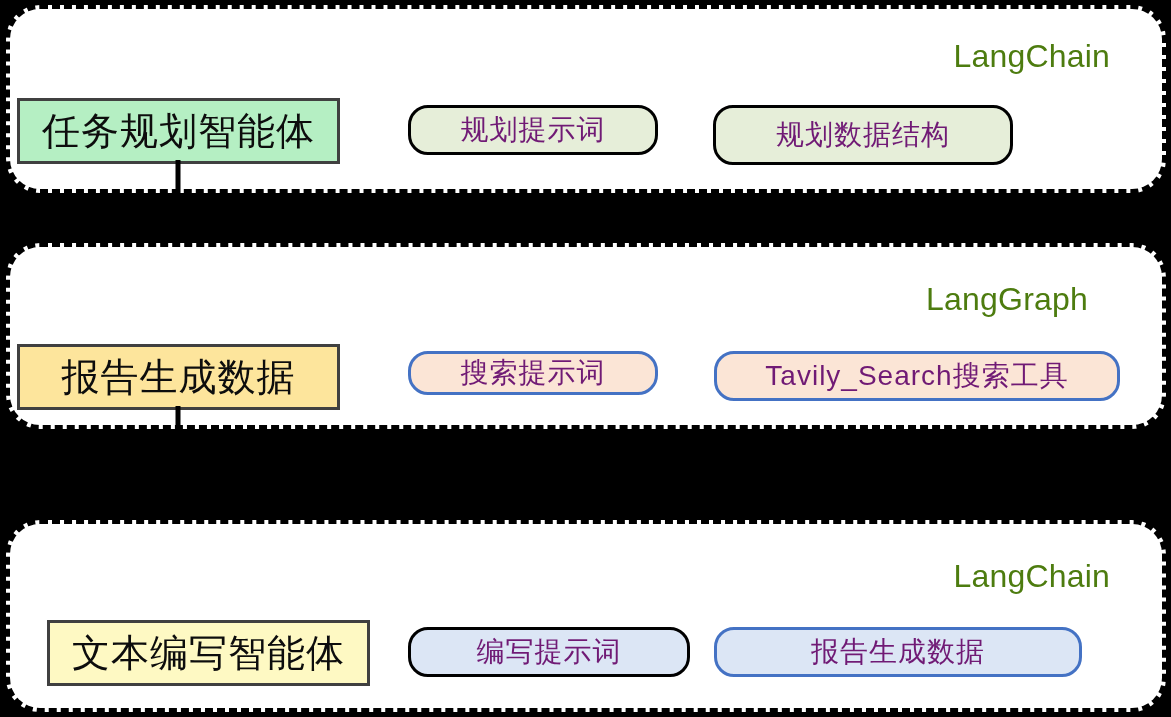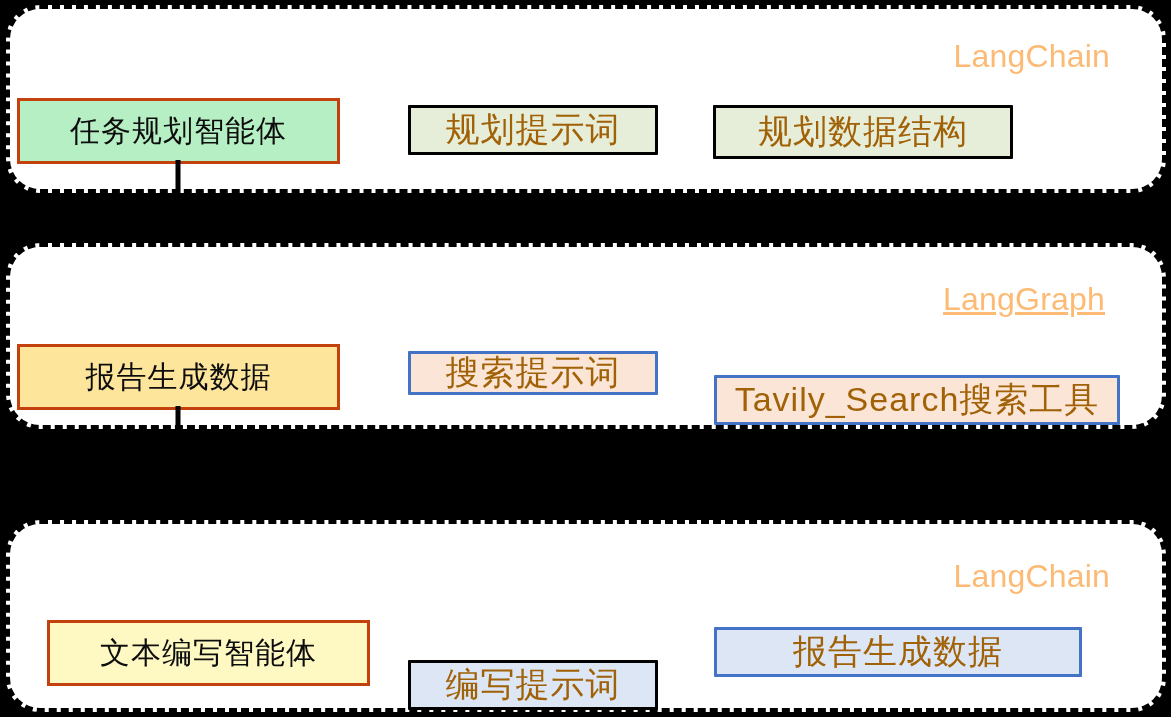--- a/index.html
+++ b/index.html
@@ -25,51 +25,51 @@
     border: 4px dashed #000000;
     border-radius: 34px;
     box-sizing: border-box;
   }
 
   
   .framework-label {
     position: absolute;
     font-size: 32px;
     line-height: 1;
-    color: #fdba74;
+    color: #4d7c0f;
     letter-spacing: 0.2px;
     white-space: nowrap;
     text-align: right;
   }
 
   
   .agent-node {
     position: absolute;
     box-sizing: border-box;
-    border: 3px solid #c2410c;
+    border: 3px solid #404040;
     display: flex;
     align-items: center;
     justify-content: center;
-    font-size: 30px;
+    font-size: 38px;
     color: #0d0d0d;
     letter-spacing: 1px;
     white-space: nowrap;
   }
 
   
   .pill-node {
     position: absolute;
     box-sizing: border-box;
     border: 3px solid #000000;
-    border-radius: 1px;
+    border-radius: 20px;
     display: flex;
     align-items: center;
     justify-content: center;
-    font-size: 34px;
-    color: #a16207;
+    font-size: 28px;
+    color: #701a75;
     letter-spacing: 1px;
     white-space: nowrap;
   }
 
   
   .arrow {
     position: absolute;
     overflow: visible;
   }
 </style>
@@ -79,45 +79,45 @@
 <div id="canvas">
 
   <div class="panel" style="left:6px; top:5px; width:1160px; height:188px;"></div>
 
   <div class="framework-label" style="left:835px; top:40px; width:275px;">LangChain</div>
 
   <div class="agent-node" style="left:17px; top:98px; width:323px; height:66px; background:#b5efc3;">任务规划智能体</div>
 
   <div class="pill-node" style="left:408px; top:105px; width:250px; height:50px; background:#e6eed9;">规划提示词</div>
 
-  <div class="pill-node" style="left:713px; top:105px; width:300px; height:54px; background:#e6eed9;font-family:Liberation Mono, monospace;">规划数据结构</div>
+  <div class="pill-node" style="left:713px; top:105px; width:300px; height:60px; background:#e6eed9;font-family:Liberation Mono, monospace;">规划数据结构</div>
 
   <svg class="arrow" style="left:160px; top:160px;" width="40" height="190" viewBox="0 0 40 190">
     <line x1="18" y1="0" x2="18" y2="172" stroke="#000000" stroke-width="5"></line>
     <polygon points="18,186 7,162 29,162" fill="#000000"></polygon>
   </svg>
 
   <div class="panel" style="left:6px; top:243px; width:1160px; height:186px;"></div>
 
-  <div class="framework-label" style="left:830px; top:283px; width:275px;text-decoration:underline;">LangGraph</div>
+  <div class="framework-label" style="left:813px; top:283px; width:275px;">LangGraph</div>
 
   <div class="agent-node" style="left:17px; top:344px; width:323px; height:66px; background:#fde59c;">报告生成数据</div>
 
   <div class="pill-node" style="left:408px; top:351px; width:250px; height:44px; background:#fbe5d6; border-color:#4472c4;">搜索提示词</div>
 
-  <div class="pill-node" style="left:714px; top:351px; width:406px; height:50px; background:#fbe5d6; border-color:#4472c4;margin-top:24px;">Tavily_Search搜索工具</div>
+  <div class="pill-node" style="left:714px; top:351px; width:406px; height:50px; background:#fbe5d6; border-color:#4472c4;">Tavily_Search搜索工具</div>
 
   <svg class="arrow" style="left:160px; top:406px;" width="40" height="216" viewBox="0 0 40 216">
     <line x1="18" y1="0" x2="18" y2="198" stroke="#000000" stroke-width="5"></line>
     <polygon points="18,213 7,189 29,189" fill="#000000"></polygon>
   </svg>
 
   <div class="panel" style="left:6px; top:520px; width:1160px; height:192px;"></div>
 
   <div class="framework-label" style="left:835px; top:560px; width:275px;">LangChain</div>
 
   <div class="agent-node" style="left:17px; top:620px; width:323px; height:66px; background:#fef9c3;margin-left:30px;">文本编写智能体</div>
 
-  <div class="pill-node" style="left:408px; top:660px; width:250px; height:50px; background:#dce6f5;">编写提示词</div>
+  <div class="pill-node" style="left:408px; top:627px; width:282px; height:50px; background:#dce6f5;">编写提示词</div>
 
   <div class="pill-node" style="left:714px; top:627px; width:368px; height:50px; background:#dce6f5; border-color:#4472c4;">报告生成数据</div>
 
 </div>
 
 </body></html>

